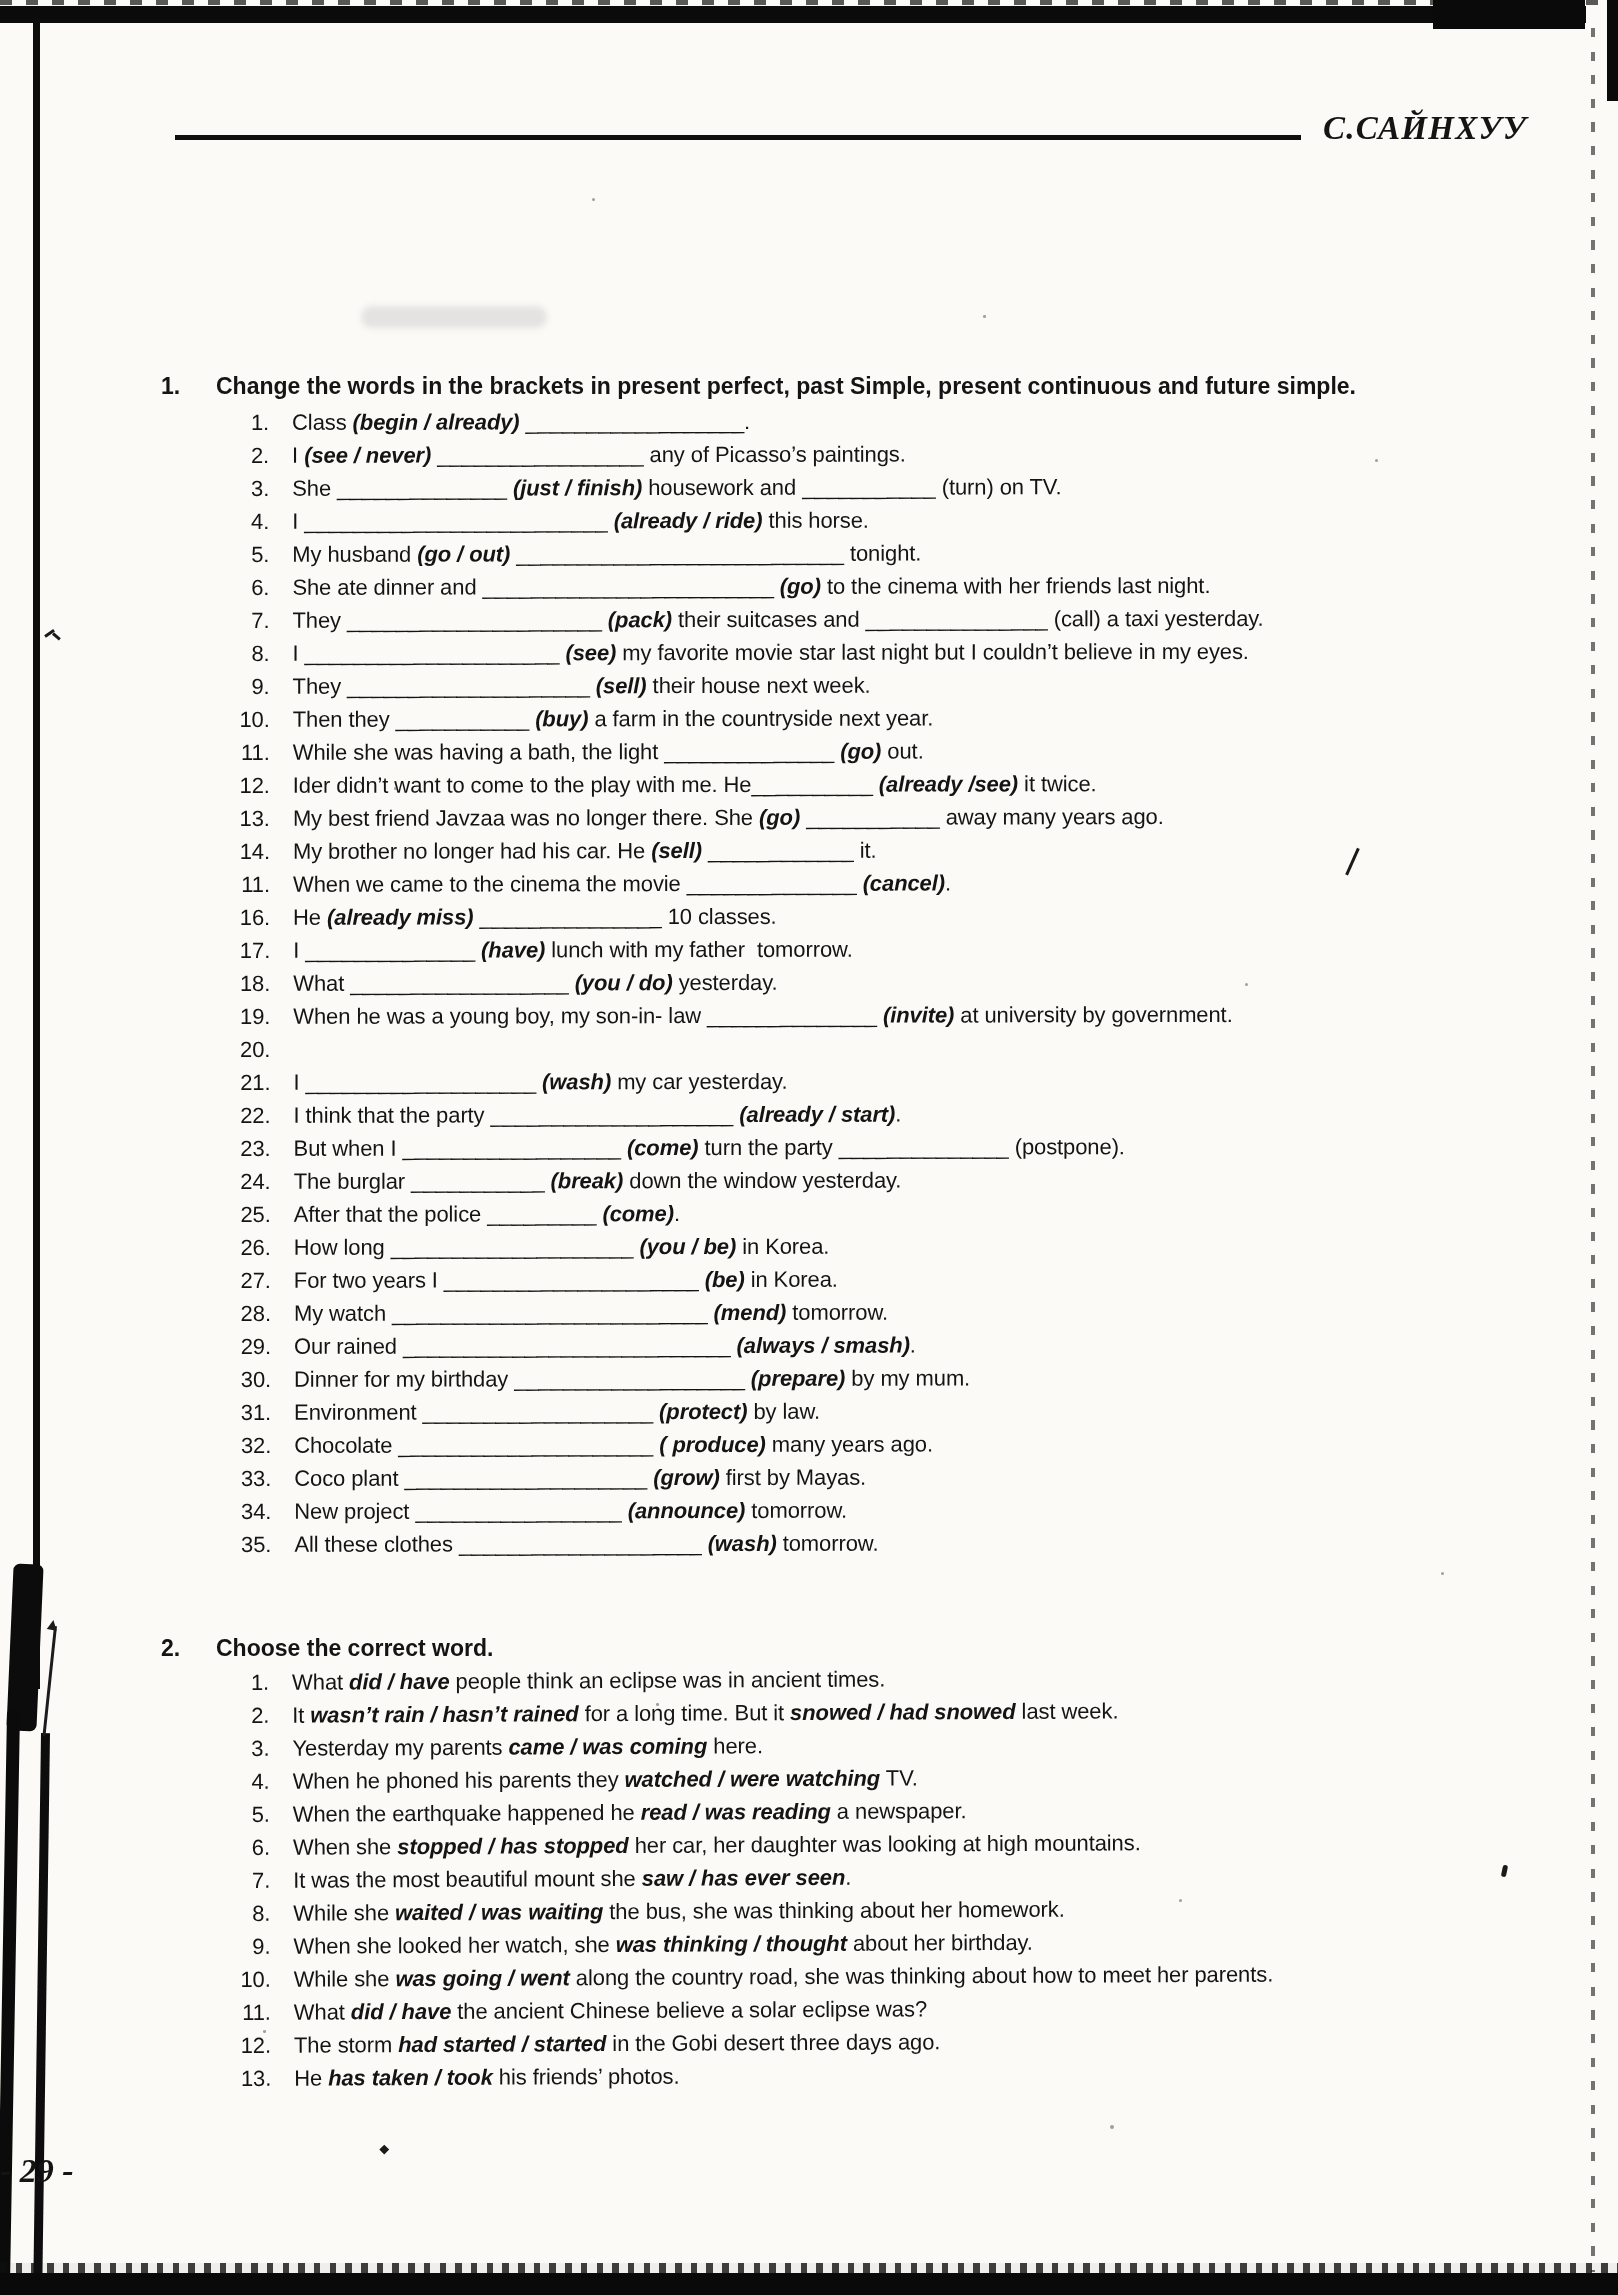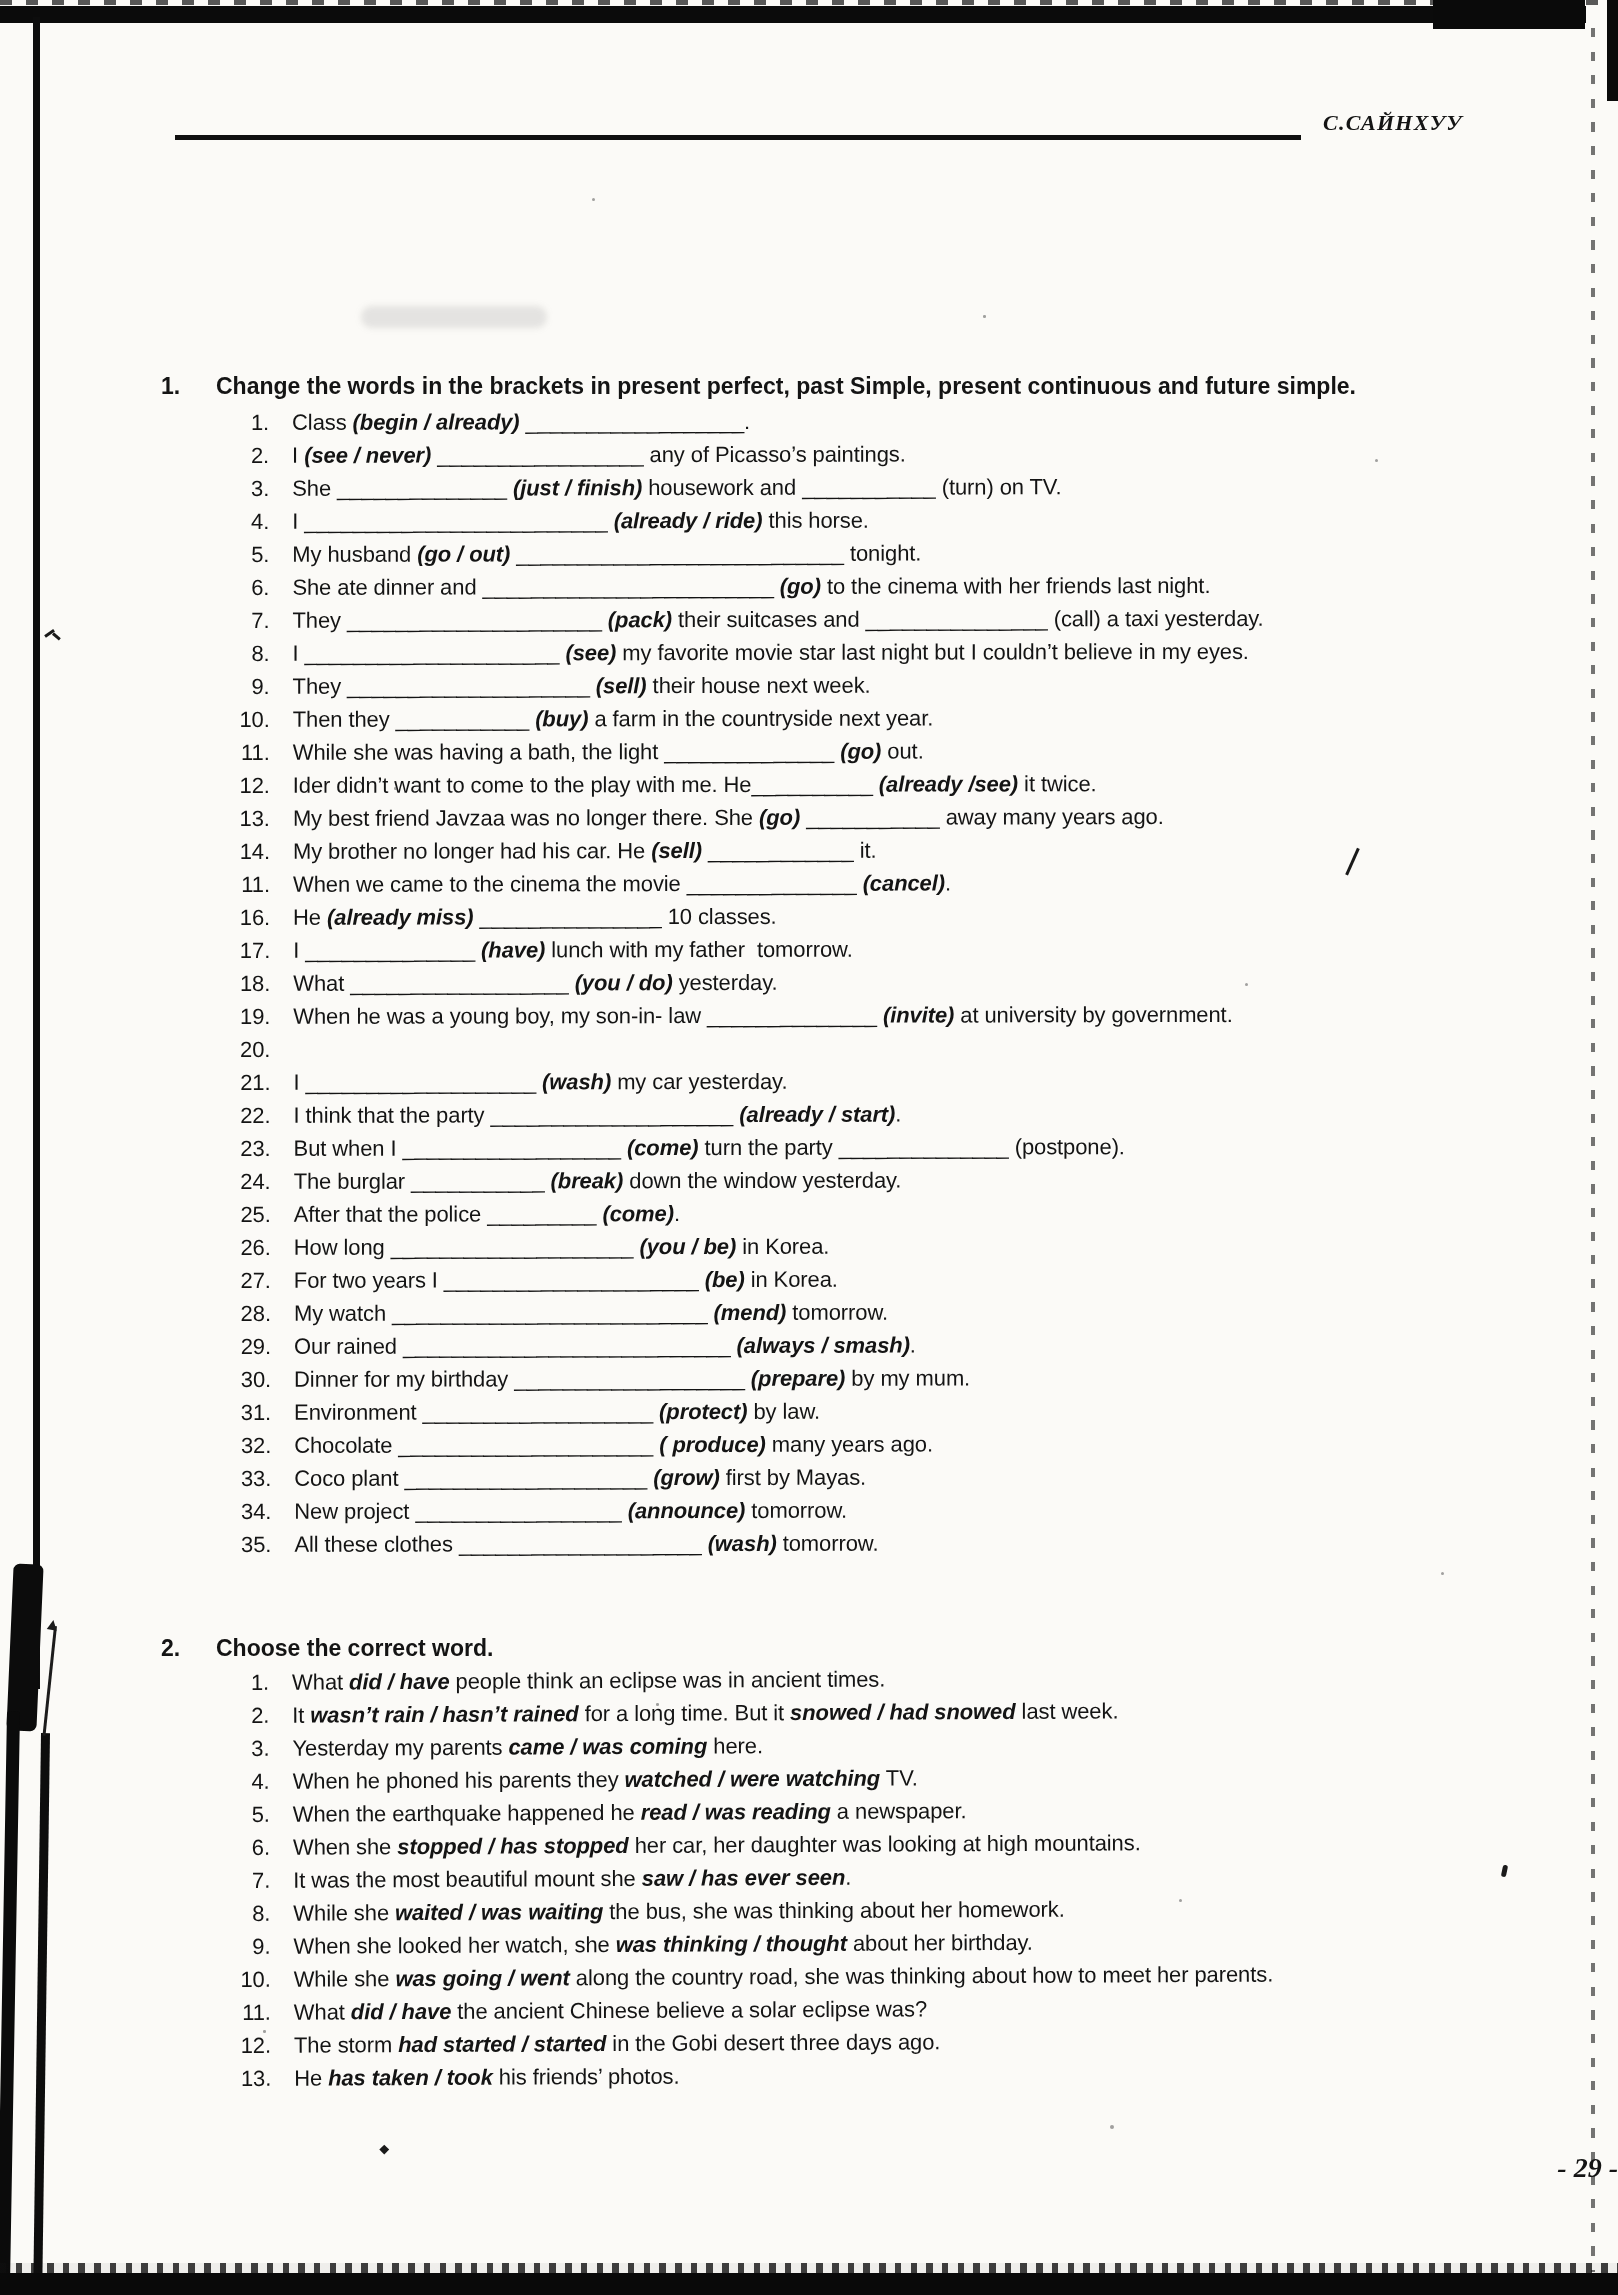--- a/index.html
+++ b/index.html
@@ -32,42 +32,42 @@
   .bottom-fuzz { position:absolute; left:0; top:2263px; width:1618px; height:13px;
     background:repeating-linear-gradient(90deg,rgba(14,14,14,.8) 0 6.5px,rgba(14,14,14,.05) 6.5px 15.7px); }
   .bottom-bar { position:absolute; left:0; top:2273px; width:1618px; height:22px; background:#090909; }
   .smudge { position:absolute; left:361px; top:306px; width:186px; height:22px;
     background:rgba(110,110,110,.16); filter:blur(3.3px); border-radius:11.8px; }
   .speck { position:absolute; border-radius:50%; background:#555; opacity:.55; }
   .mark { position:absolute; background:#1a1a1a; }
   
   .header-rule { position:absolute; left:175px; top:135px; width:1126px; height:4.6px; background:#101010; }
   .author { position:absolute; left:1323px; top:110px; font-family:"Liberation Serif", serif;
-    font-weight:bold; font-style:italic; font-size:22px; letter-spacing:1.3px; white-space:nowrap; }
+    font-weight:bold; font-style:italic; font-size:33px; letter-spacing:1.3px; white-space:nowrap; }
   
   .title-block { position:absolute; left:171px; top:249px; font-weight:bold; font-size:31px; }
   .title-row { display:flex; height:41px; align-items:center; white-space:nowrap; }
   .t-label { width:287px; flex:0 0 287px; }
   
   .ex-head { position:absolute; left:161px; display:flex; font-weight:bold; font-size:23px; white-space:nowrap; }
   .ex1-head { top:373px; }
   .ex2-head { top:1635px; }
   .ex-num { flex:0 0 55px; }
   
   .item-list { position:absolute; left:230px; margin:0; padding:0; list-style:none; }
   .ex1-list { top:406px; transform:rotate(-0.12deg); transform-origin:left top; }
   .ex2-list { top:1666px; transform:rotate(-0.3deg); transform-origin:left top; }
   .item { display:flex; align-items:baseline; height:33px; line-height:33px;
     font-size:22px; white-space:nowrap; letter-spacing:-0.1px; }
   .item .num { flex:0 0 39px; text-align:right; }
   .item .txt { margin-left:23px; white-space:pre; }
   .seg-bold { font-weight:bold; font-style:italic; }
   
-  .page-number { position:absolute; left:0; top:2152px; width:1618px; text-align:right;
-    font-family:"Liberation Serif", serif; font-style:italic; font-weight:bold; font-size:28px; }
+  .page-number { position:absolute; left:0; top:2152px; width:1618px; text-align:left;
+    font-family:"Liberation Serif", serif; font-style:italic; font-weight:bold; font-size:34px; }
 </style>
 </head>
 <body>
 
 <div class="page">
 
   <div class="top-speckle"></div>
   <div class="top-bar"></div>
   <div class="corner-tr"></div>
   <div class="right-strip"></div>

